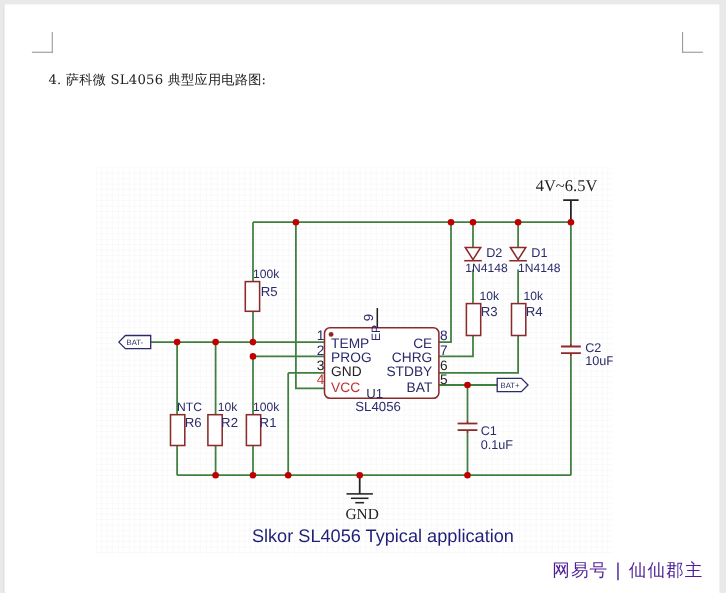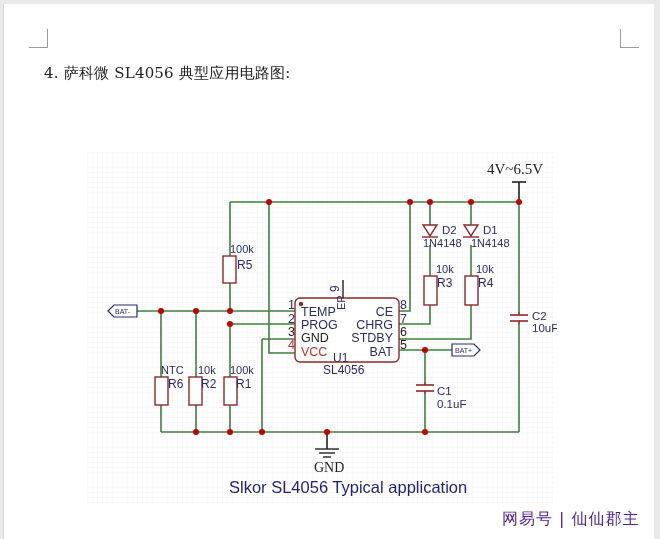--- a/index.html
+++ b/index.html
@@ -1,21 +1,21 @@
 <!DOCTYPE html>
 <html><head>
 <meta charset="utf-8">
 <style>
   html, body { margin:0; padding:0; }
   body { width:660px; height:539px; background:#e9e9e9; position:relative; overflow:hidden; font-family:"DejaVu Sans", sans-serif; }
   .page { position:absolute; left:3px; top:4px; width:650px; height:540px; background:#ffffff; border-left:1px solid #d8d8d8; }
   .corner { position:absolute; width:18px; height:18px; }
   .corner.tl { left:25px; top:25px; border-right:1px solid #9a9a9a; border-bottom:1px solid #9a9a9a; }
   .corner.tr { left:616px; top:25px; border-left:1px solid #9a9a9a; border-bottom:1px solid #9a9a9a; }
-  .heading { position:absolute; left:40px; top:60px; font-family:"DejaVu Serif", serif; font-size:15px; color:#222; letter-spacing:0.2px; }
+  .heading { position:absolute; left:40px; top:60px; font-family:"DejaVu Serif", serif; font-size:12px; color:#222; letter-spacing:0.2px; }
   .schem { position:absolute; left:87px; top:152px; width:470px; height:352px; }
   .watermark { position:absolute; left:502px; top:509px; font-size:16px; color:#4c1d95; letter-spacing:1px; font-family:"DejaVu Sans", sans-serif; }
   svg text { font-family:"Liberation Sans", sans-serif; }
   .serif { font-family:"Liberation Serif", serif !important; }
 </style>
 </head>
 <body>
 
 <div class="page">
   <div class="corner tl"></div>

